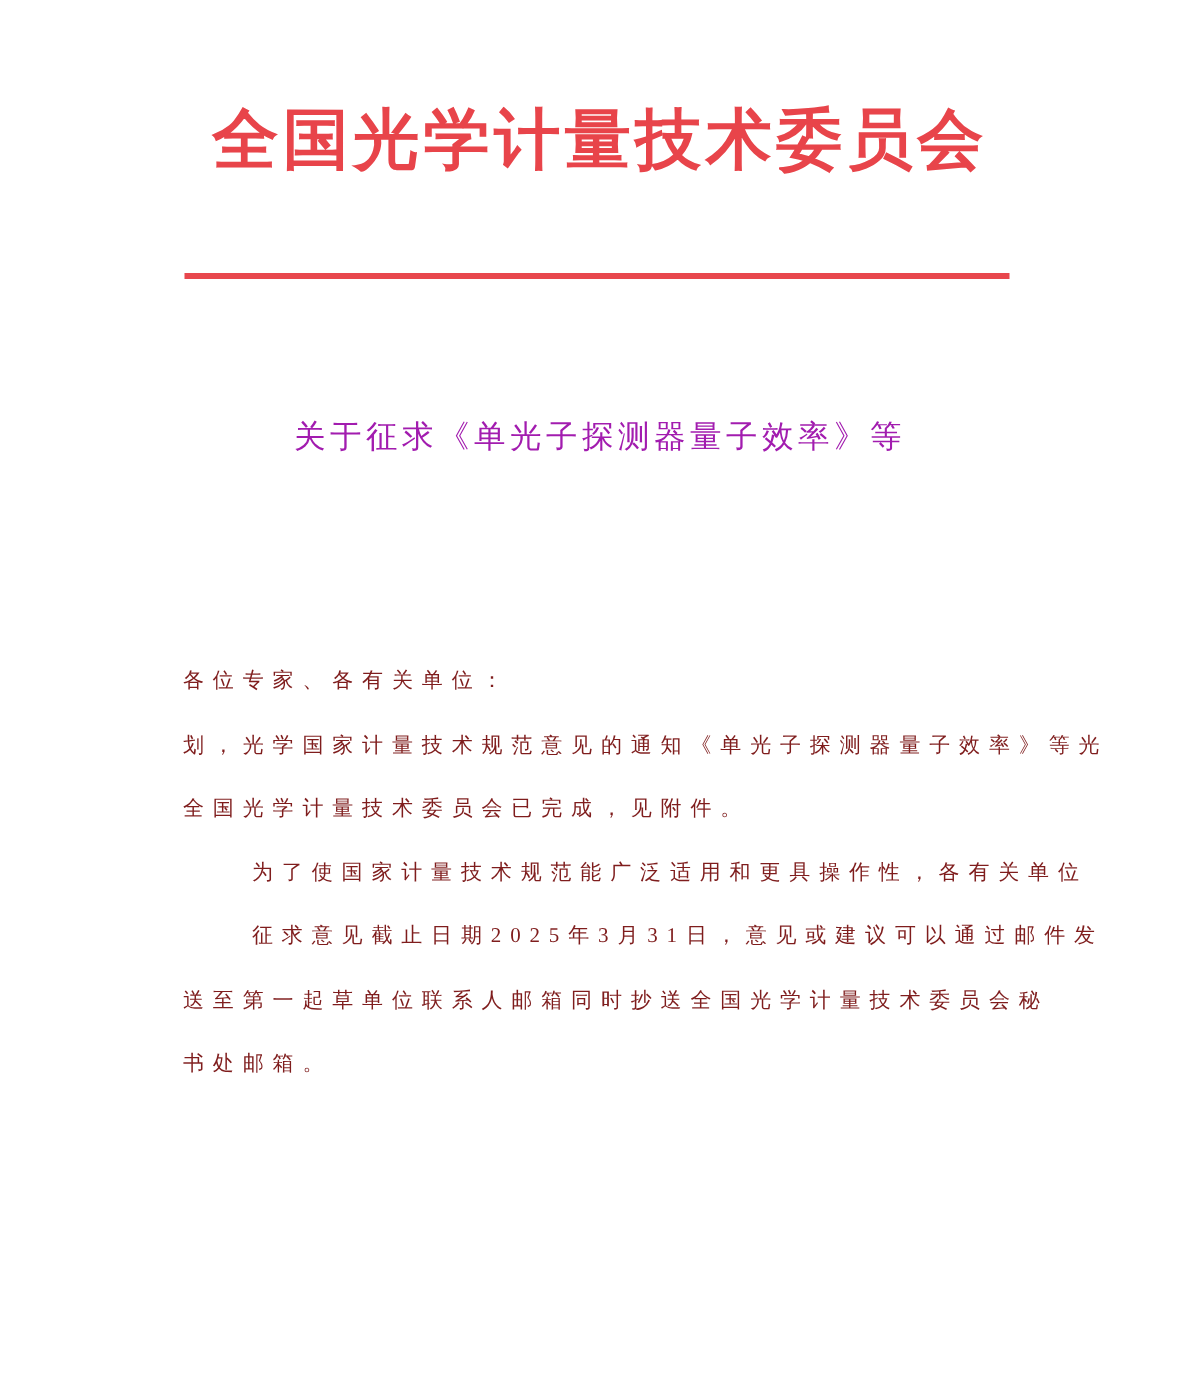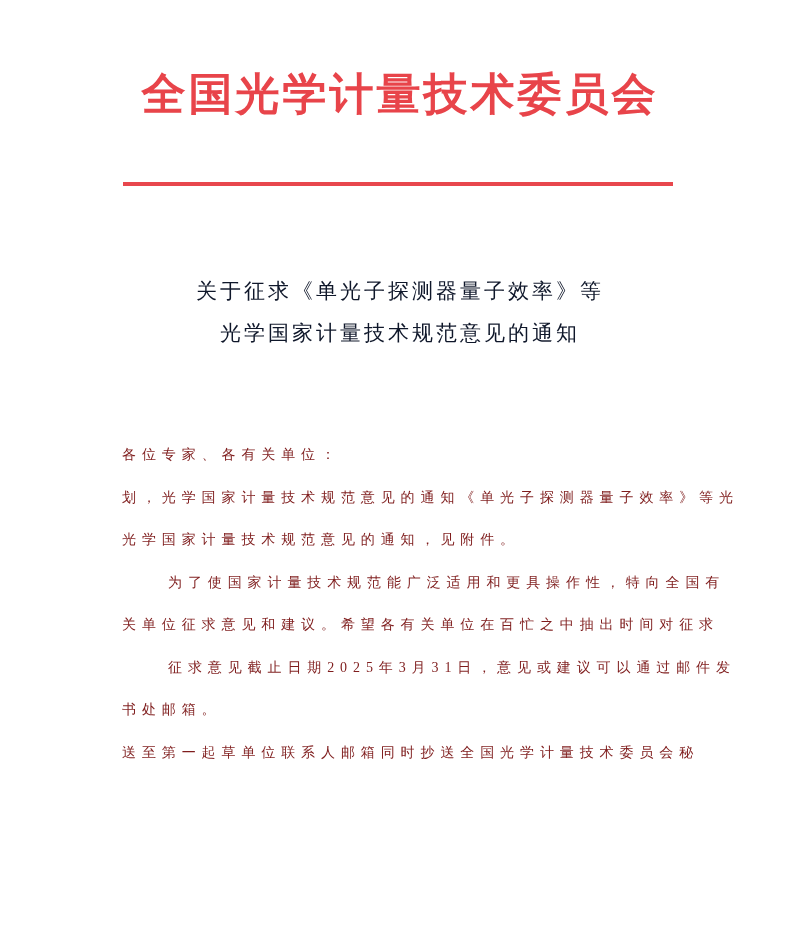--- a/index.html
+++ b/index.html
@@ -39,21 +39,21 @@
     .notice-title {
       position: absolute;
       left: 0;
       top: 270px;
       width: 800px;
       text-align: center;
       font-family: "DejaVu Sans", "Liberation Sans", sans-serif;
       font-size: 21px;
       line-height: 42px;
       letter-spacing: 3px;
-      color: #0f172a;
+      color: #a21caf;
     }
     .notice-title div {
       height: 42px;
     }
     .body-text {
       position: absolute;
       left: 122px;
       top: 434px;
       width: 564px;
       font-family: Liberation Serif, serif;
@@ -74,36 +74,34 @@
 <body>
 
 <div>
 
   <div class="letterhead">全国光学计量技术委员会</div>
 
   <div class="red-rule"></div>
 
   <div class="notice-title">
     <div>关于征求《单光子探测器量子效率》等</div>
-    <div>光学国家计量技术规范意见的通知</div>
   </div>
 
   <div class="body-text">
     <div class="line">各位专家、各有关单位：</div>
 
     <div>
       <div class="line">划，光学国家计量技术规范意见的通知《单光子探测器量子效率》等光</div>
-      <div class="line">光学国家计量技术规范意见的通知，见附件。</div>
+      <div class="line">全国光学计量技术委员会已完成，见附件。</div>
     </div>
 
     <div>
-      <div class="line indent">为了使国家计量技术规范能广泛适用和更具操作性，特向全国有</div>
-      <div class="line">关单位征求意见和建议。希望各有关单位在百忙之中抽出时间对征求</div>
+      <div class="line indent">为了使国家计量技术规范能广泛适用和更具操作性，各有关单位</div>
     </div>
 
     <div>
       <div class="line indent">征求意见截止日期2025年3月31日，意见或建议可以通过邮件发</div>
+      <div class="line">送至第一起草单位联系人邮箱同时抄送全国光学计量技术委员会秘</div>
       <div class="line">书处邮箱。</div>
-      <div class="line">送至第一起草单位联系人邮箱同时抄送全国光学计量技术委员会秘</div>
     </div>
   </div>
 
 </div>
 
 </body></html>

